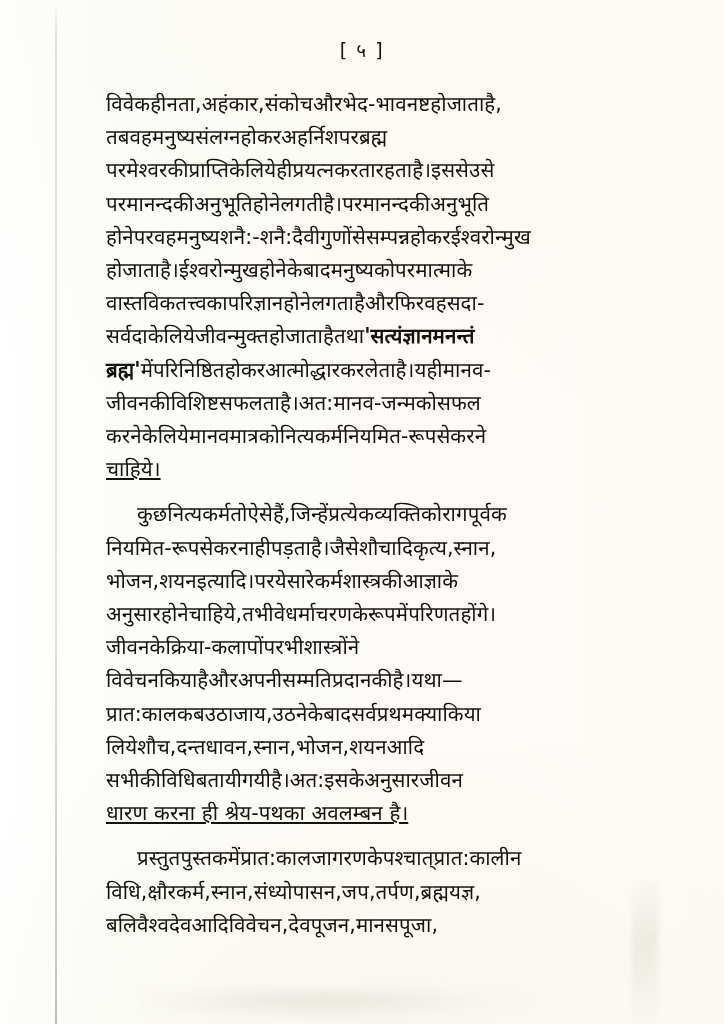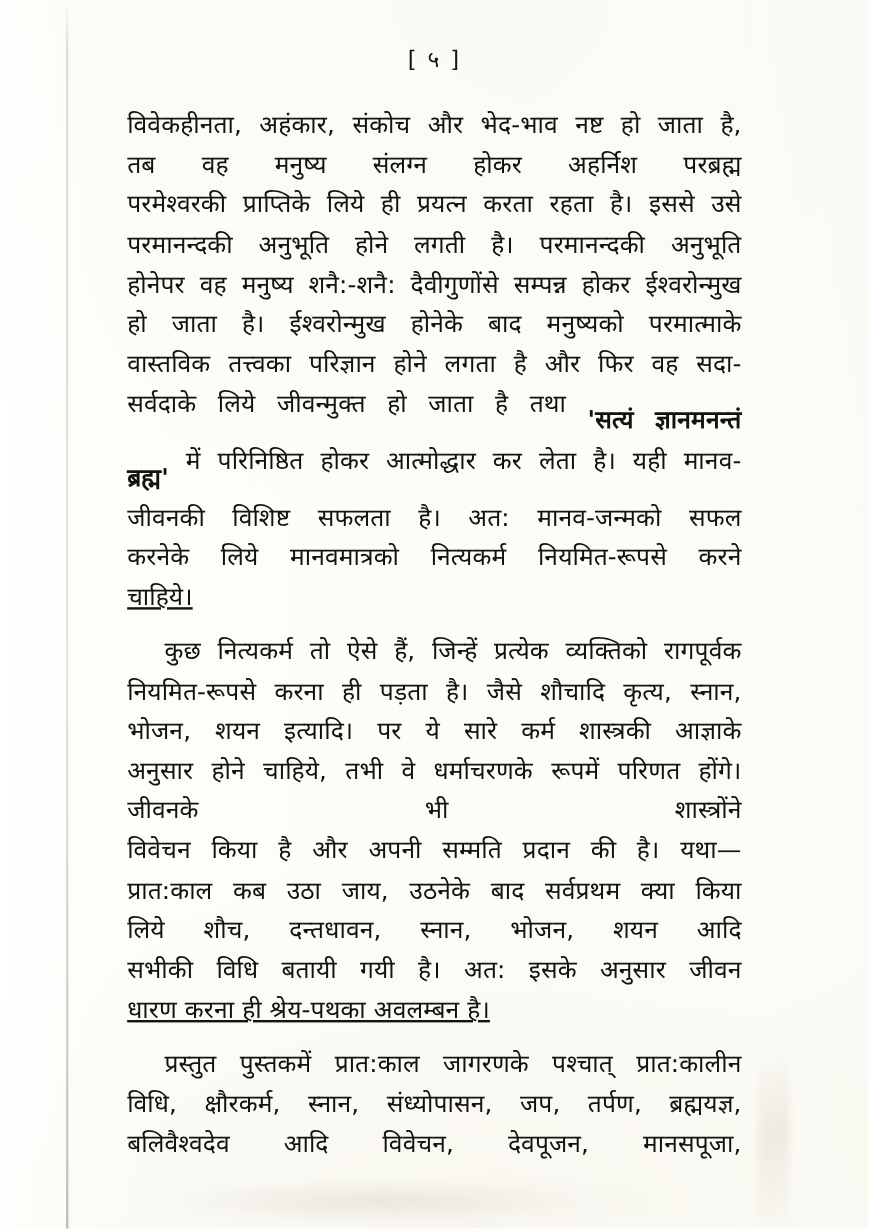--- a/index.html
+++ b/index.html
@@ -118,21 +118,21 @@
     line-height: 33.2px;
     color: #14120d;
     font-family: "DejaVu Sans", sans-serif;
     font-weight: 400;
     letter-spacing: 0.1px;
   }
 
   
   .line.j {
     display: flex;
-    justify-content: space-between;
+    justify-content: flex-start;
     white-space: nowrap;
     width: 512px;
   }
 
   .line.j > .w {
     white-space: pre;
   }
 
   
   .line.indent {
@@ -142,21 +142,20 @@
 
   
   .line.last {
     display: block;
     width: auto;
     text-decoration: underline;
   }
 
   .bold {
     font-weight: 700;
-    margin-top: 14px;
   }
 
   
   .textblock {
     text-rendering: optimizeLegibility;
   }
 </style>
 </head>
 <body>
 
@@ -327,20 +326,21 @@
             <span class="w">चाहिये,</span>
             <span class="w">तभी</span>
             <span class="w">वे</span>
             <span class="w">धर्माचरणके</span>
             <span class="w">रूपमें</span>
             <span class="w">परिणत</span>
             <span class="w">होंगे।</span>
           </span>
           <span class="line j">
             <span class="w">जीवनके</span>
+            <span class="w">क्रिया-कलापोंपर</span>
             <span class="w">भी</span>
             <span class="w">शास्त्रोंने</span>
           </span>
           <span class="line j">
             <span class="w">विवेचन</span>
             <span class="w">किया</span>
             <span class="w">है</span>
             <span class="w">और</span>
             <span class="w">अपनी</span>
             <span class="w">सम्मति</span>

